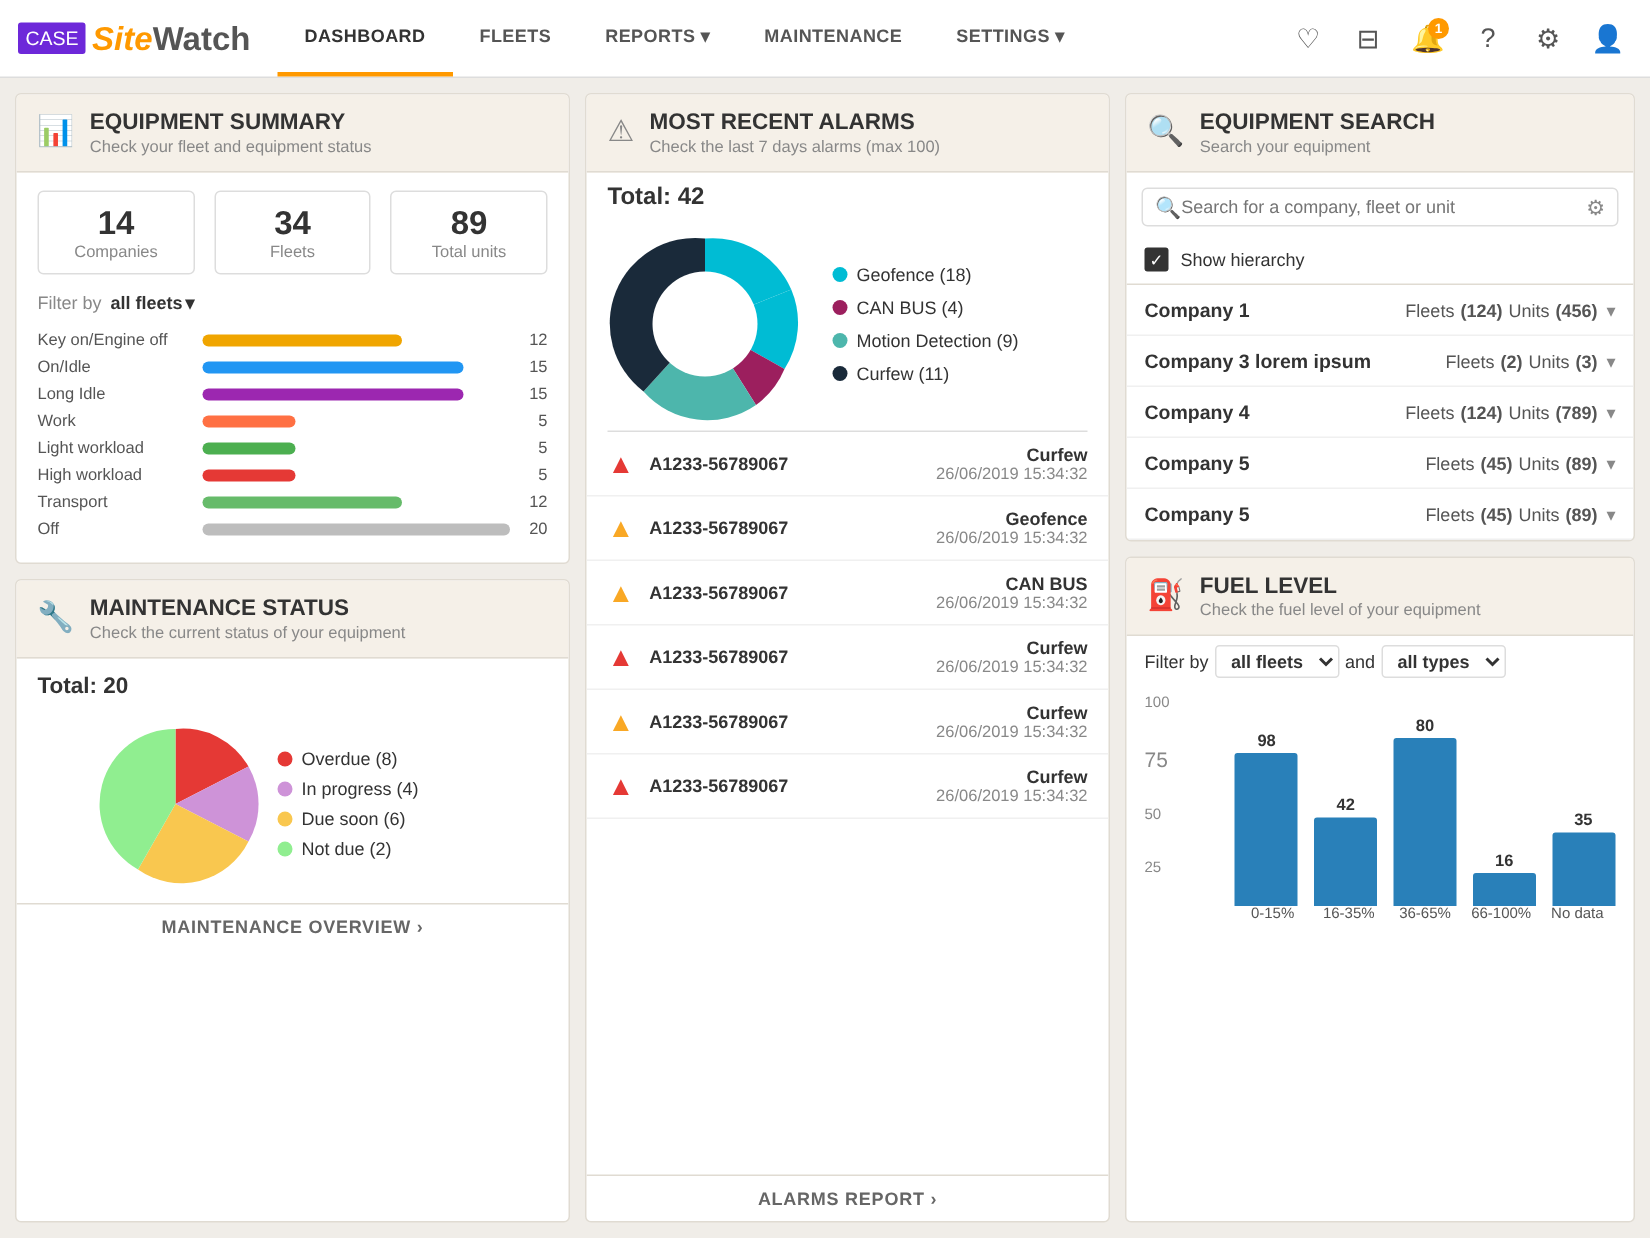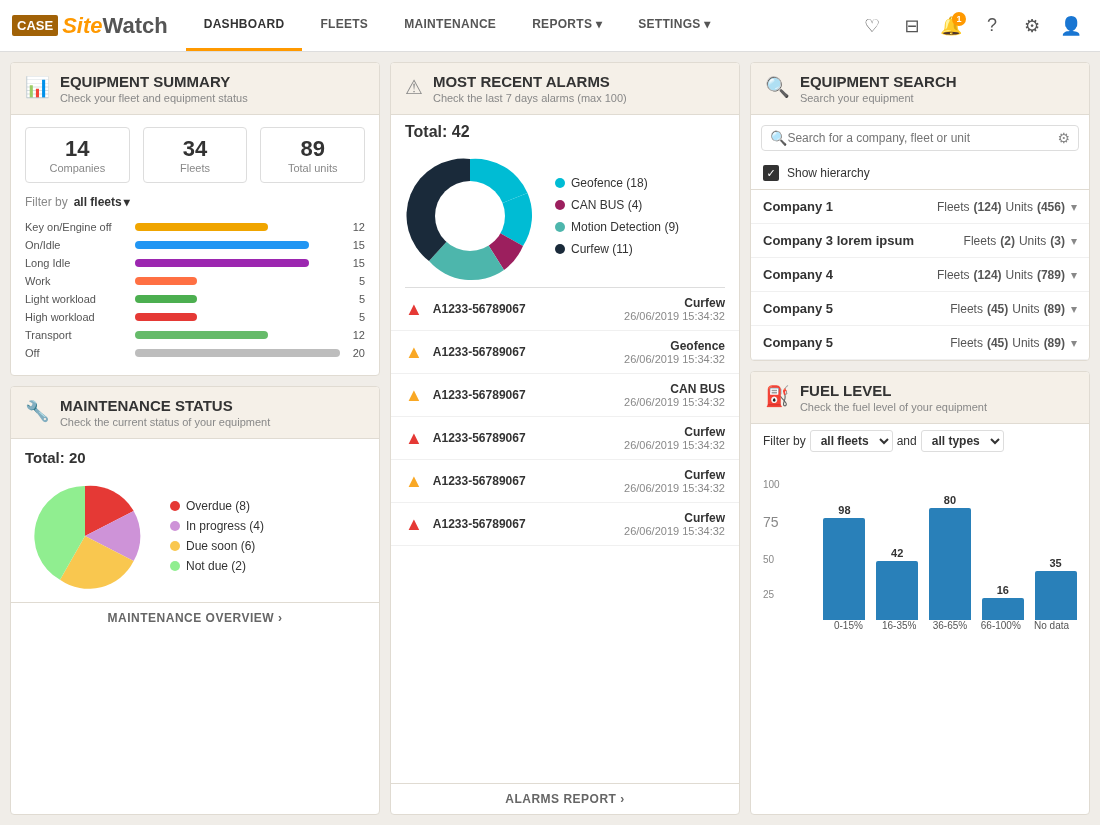--- a/index.html
+++ b/index.html
@@ -1,21 +1,21 @@
 <!DOCTYPE html>
 <html><head>
   <meta charset="utf-8">
   <style>
     * { box-sizing: border-box; margin: 0; padding: 0; }
     body { font-family: Arial, sans-serif; font-size: 13px; background: #f0ede8; color: #333; width: 1100px; height: 825px; overflow: hidden; }
 
     
     .navbar { display: flex; align-items: center; background: #fff; border-bottom: 1px solid #ddd; height: 52px; padding: 0 12px; gap: 0; }
     .logo-area { display: flex; align-items: center; margin-right: 18px; }
-    .logo-case { background: #a16207; color: #fff; font-weight: 700; font-size: 13px; padding: 3px 5px; border-radius: 2px; margin-right: 4px; }
+    .logo-case { background: #6d28d9; color: #fff; font-weight: 400; font-size: 13px; padding: 3px 5px; border-radius: 2px; margin-right: 4px; }
     .logo-sitewatch { font-size: 22px; font-weight: 700; color: #f90; font-style: italic; }
     .logo-sitewatch span { color: #333; }
     .nav-links { display: flex; align-items: center; height: 100%; flex: 1; }
     .nav-item { padding: 0 18px; height: 100%; display: flex; align-items: center; font-size: 12px; font-weight: 600; color: #555; cursor: pointer; border-bottom: 3px solid transparent; text-transform: uppercase; letter-spacing: 0.3px; }
     .nav-item.active { color: #333; border-bottom: 3px solid #f90; }
     .nav-icons { display: flex; align-items: center; gap: 8px; margin-left: auto; }
     .nav-icon { width: 32px; height: 32px; display: flex; align-items: center; justify-content: center; font-size: 18px; color: #555; cursor: pointer; position: relative; }
     .notif-badge { position: absolute; top: 2px; right: 2px; background: #f90; color: #fff; font-size: 9px; border-radius: 50%; width: 14px; height: 14px; display: flex; align-items: center; justify-content: center; font-weight: 700; }
 
     
@@ -43,21 +43,21 @@
     .status-bars { padding: 4px 14px 10px; }
     .status-row { display: flex; align-items: center; margin-bottom: 6px; }
     .status-name { width: 110px; font-size: 11px; color: #555; }
     .bar-wrap { flex: 1; height: 8px; }
     .bar { height: 8px; border-radius: 4px; }
     .status-val { width: 25px; text-align: right; font-size: 11px; color: #555; }
 
     
     .maint-status { flex: 1; }
     .maint-total { padding: 10px 14px 4px; font-size: 15px; font-weight: 700; }
-    .maint-chart-area { display: flex; align-items: center; padding: 6px 14px; gap: 25px; }
+    .maint-chart-area { display: flex; align-items: center; padding: 6px 14px; gap: 8px; margin-left: 32px; }
     .pie-container { width: 120px; height: 120px; flex-shrink: 0; }
     .maint-legend { display: flex; flex-direction: column; gap: 6px; }
     .legend-item { display: flex; align-items: center; gap: 6px; font-size: 12px; }
     .legend-dot { width: 10px; height: 10px; border-radius: 50%; flex-shrink: 0; }
     .maint-footer { padding: 8px 14px; border-top: 1px solid #e0dbd2; display: flex; align-items: center; justify-content: center; font-size: 12px; font-weight: 700; color: #666; cursor: pointer; letter-spacing: 0.5px; }
 
     
     .mid-col { display: flex; flex-direction: column; gap: 10px; }
 
     
@@ -111,22 +111,22 @@
 <nav class="navbar">
   <div class="logo-area">
     <span class="logo-case">CASE</span>
     <span class="logo-sitewatch">
       <span style="color:#f90">Site</span><span style="color:#555;font-style:normal;font-weight:700">Watch</span>
     </span>
   </div>
   <div class="nav-links">
     <div class="nav-item active">DASHBOARD</div>
     <div class="nav-item">FLEETS</div>
+    <div class="nav-item">REPORTS ▾</div>
     <div class="nav-item">MAINTENANCE</div>
-    <div class="nav-item">REPORTS ▾</div>
     <div class="nav-item">SETTINGS ▾</div>
   </div>
   <div class="nav-icons">
     <div class="nav-icon">♡</div>
     <div class="nav-icon">⊟</div>
     <div class="nav-icon" style="position:relative;">
       🔔
       <span class="notif-badge">1</span>
     </div>
     <div class="nav-icon">?</div>
@@ -459,21 +459,21 @@
         <span>Filter by</span>
         <select class="fuel-select">
           <option>all fleets</option>
         </select>
         <span>and</span>
         <select class="fuel-select">
           <option>all types</option>
         </select>
       </div>
       <div class="chart-area">
-        <div style="position:relative; height:180px; padding-left:30px;margin-top:16px;">
+        <div style="position:relative; height:180px; padding-left:30px;">
           <div class="y-axis" id="y-axis-container" style="position: absolute; left: 0px; top: 0px; height: 140px; display: flex; flex-direction: column; justify-content: space-between;">
               <span style="font-size: 10px; color: rgb(136, 136, 136); line-height: 1;">100</span>
               <span style="font-size: 14px; color: rgb(136, 136, 136); line-height: 1;">75</span>
               <span style="font-size: 10px; color: rgb(136, 136, 136); line-height: 1;">50</span>
               <span style="font-size: 10px; color: rgb(136, 136, 136); line-height: 1;">25</span>
             </div>
           <div class="bar-chart-inner" id="bar-chart-container" style="display:flex; align-items:flex-end; height:140px; gap:10px; padding-bottom:0; width:calc(100% - 30px); margin-left:30px;">
               <div style="display: flex; flex-direction: column; align-items: center; flex: 1 1 0%; position: relative; justify-content: flex-end;">
       <span style="font-size:11px; font-weight:700; color:#333; margin-bottom:2px;">98</span>
       <div style="width:100%; max-width:42px; height:102px; background:#2980b9; border-radius:2px 2px 0 0;"></div>

